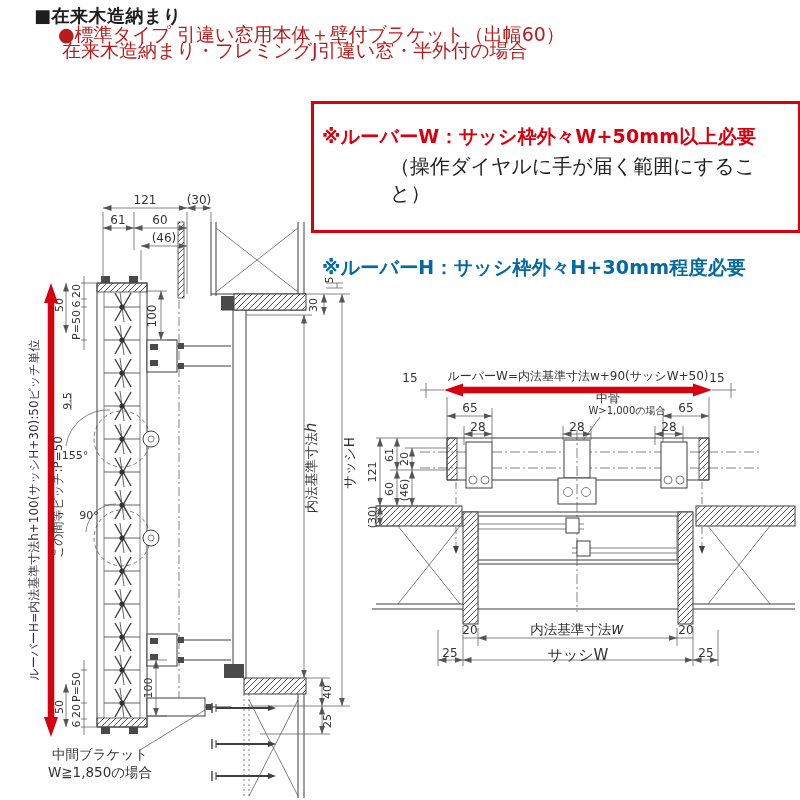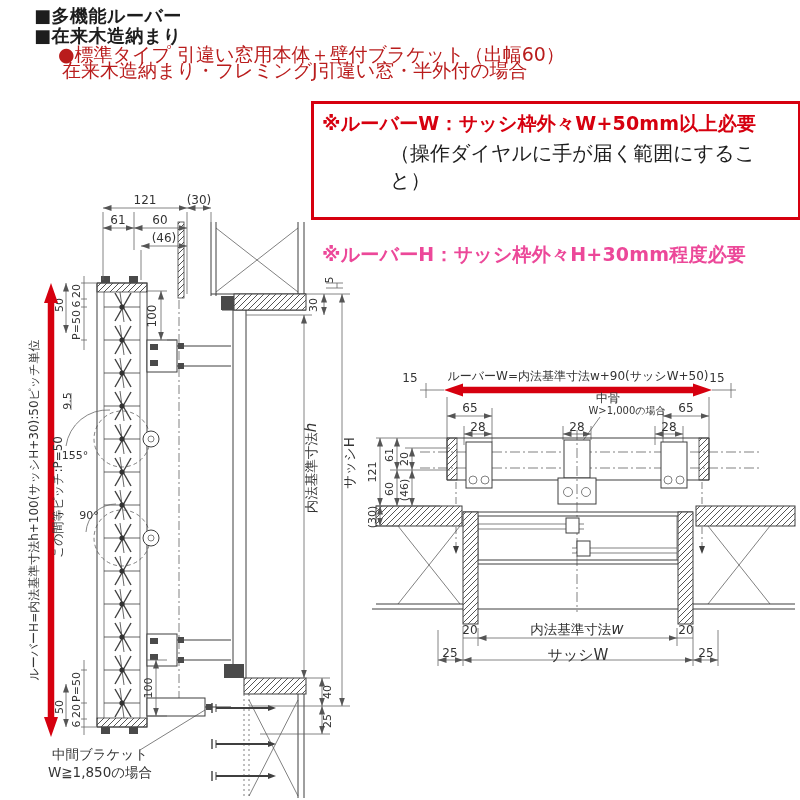--- a/index.html
+++ b/index.html
@@ -3,24 +3,24 @@
 <meta charset="utf-8">
 <style>
   html,body{margin:0;padding:0;background:#fff;}
   .page{position:relative;width:800px;height:800px;background:#fff;overflow:hidden;
         font-family:"DejaVu Sans","Liberation Sans",sans-serif;color:#222;}
   .hdr{position:absolute;left:34px;top:6px;}
   .hdr .t{font-size:18px;font-weight:bold;line-height:20px;letter-spacing:.5px;color:#1d1d1d;}
   .hdr .s{font-size:19px;line-height:16px;margin-left:24px;color:#b91c1c;}
   .hdr .s2{margin-left:28px;}
   .notice{position:absolute;left:311px;top:101px;width:470px;height:100px;
-          border:3px solid #d6000f;background:#fff;padding:7px 6px 6px 8px;}
+          border:3px solid #d6000f;background:#fff;padding:20px 6px 6px 8px;}
   .notice .r1{font-size:19px;font-weight:bold;color:#d6000f;letter-spacing:.2px;}
   .notice .r2{font-size:20px;color:#1d1d1d;margin:3px 0 14px 68px;}
-  .notice .r3{font-size:19px;font-weight:bold;color:#ec4899;letter-spacing:.2px;margin-top:48px;}
+  .notice .r3{font-size:19px;font-weight:bold;color:#0369a1;letter-spacing:.2px;margin-top:48px;}
   svg{position:absolute;left:0;top:0;}
   svg text{font-family:"DejaVu Sans","Liberation Sans",sans-serif;fill:#333;}
   .dt{font-size:11px;}
   .dt2{font-size:12px;}
   .big{font-size:13.5px;}
   .ln{stroke:#3f3f3f;stroke-width:1;fill:none;}
   .lt{stroke:#4a4a4a;stroke-width:.7;fill:none;}
   .dm{stroke:#666;stroke-width:.8;fill:none;}
   .wh{fill:#fff;stroke:#3f3f3f;stroke-width:1;}
   .dk{fill:#4a4a4a;stroke:none;}
@@ -296,21 +296,20 @@
         <text class="big" x="577" y="634" text-anchor="middle"><tspan>内法基準寸法</tspan><tspan font-style="italic" font-size="15">w</tspan></text>
         <text class="dt2" x="686" y="634" text-anchor="middle">20</text>
         <text class="dt2" x="450" y="657" text-anchor="middle">25</text>
         <text x="578" y="660" font-size="15" text-anchor="middle">サッシW</text>
         <text class="dt2" x="706" y="657" text-anchor="middle">25</text>
       </g>
     </g>
   </svg>
 
   <div class="hdr">
-    <div class="t">■多機能ルーバー</div>
     <div class="t">■在来木造納まり</div>
     <div class="s">●標準タイプ 引違い窓用本体＋壁付ブラケット（出幅60）</div>
     <div class="s s2">在来木造納まり・フレミングJ引違い窓・半外付の場合</div>
   </div>
 
   <div class="notice">
     <div class="r1">※ルーバーW：サッシ枠外々W+50mm以上必要</div>
     <div class="r2">（操作ダイヤルに手が届く範囲にすること）</div>
     <div class="r3">※ルーバーH：サッシ枠外々H+30mm程度必要</div>
   </div>

